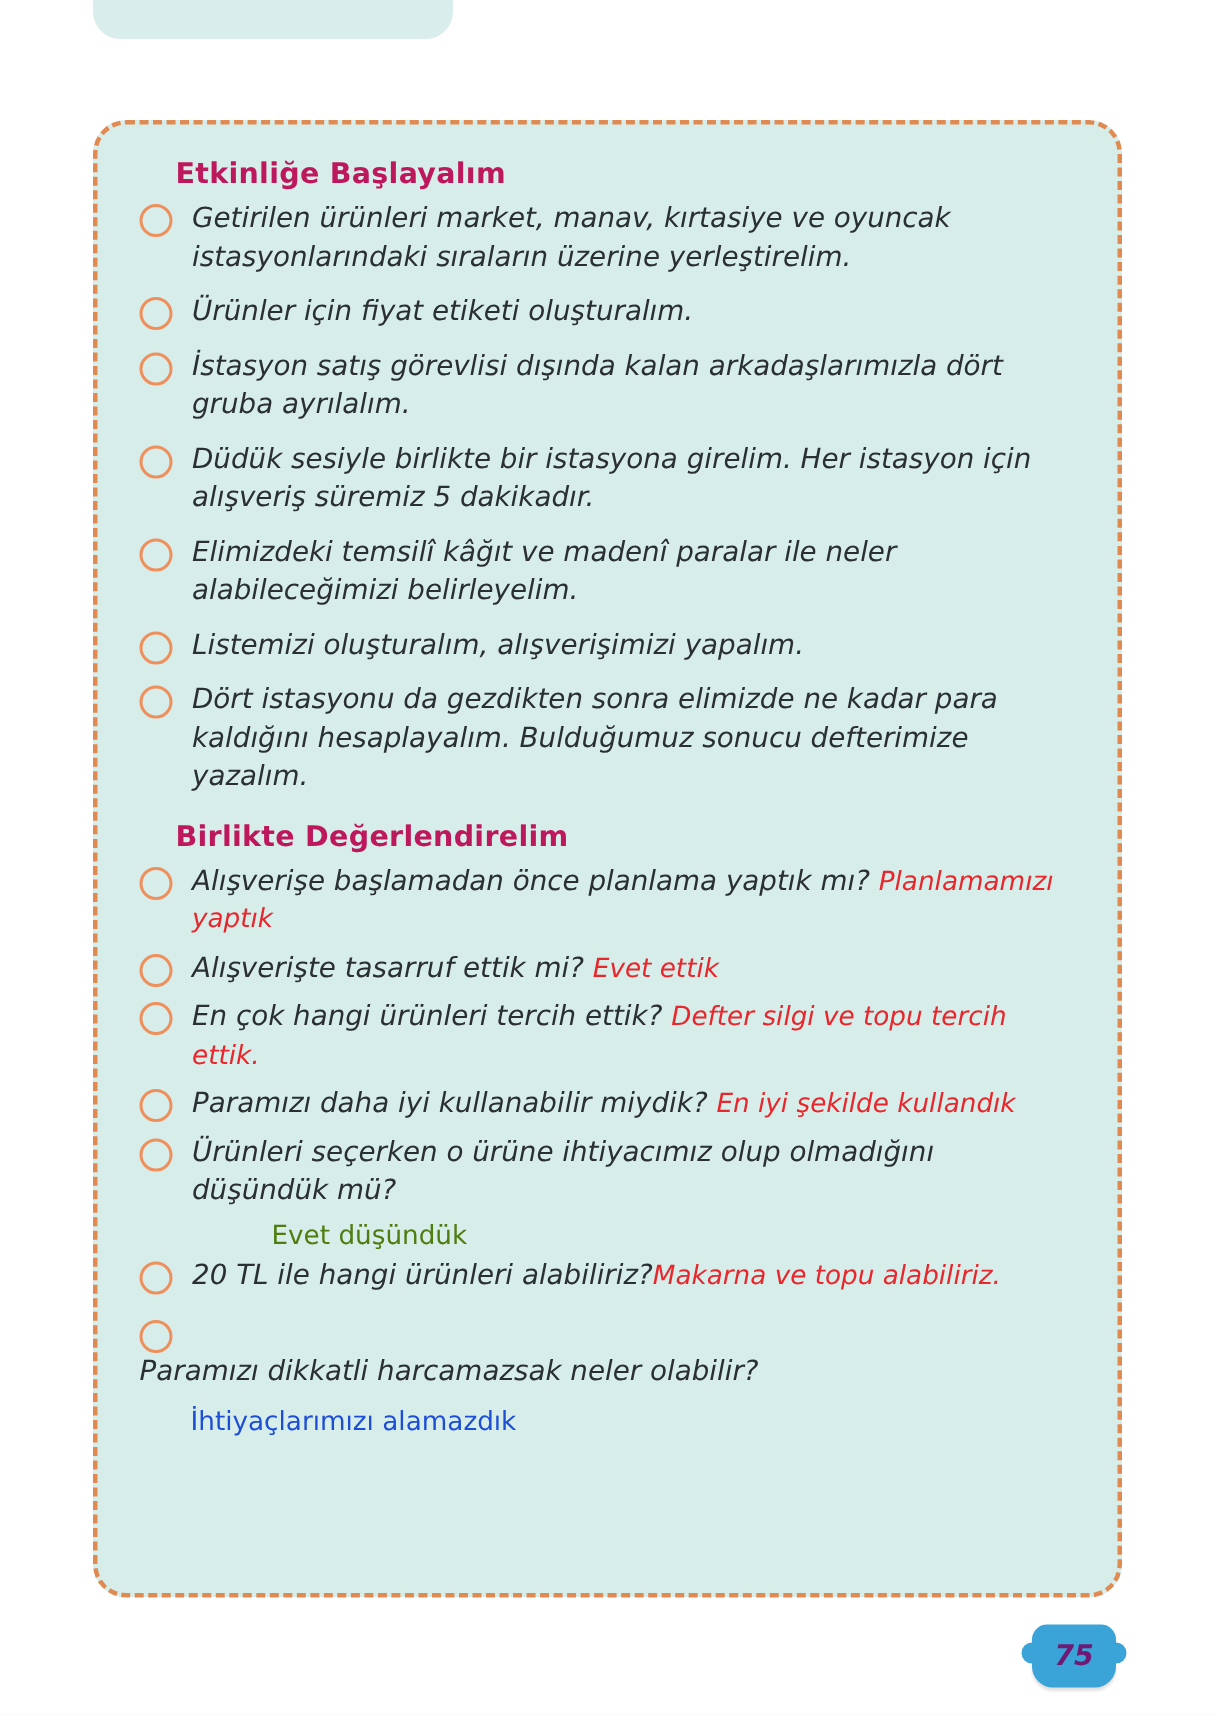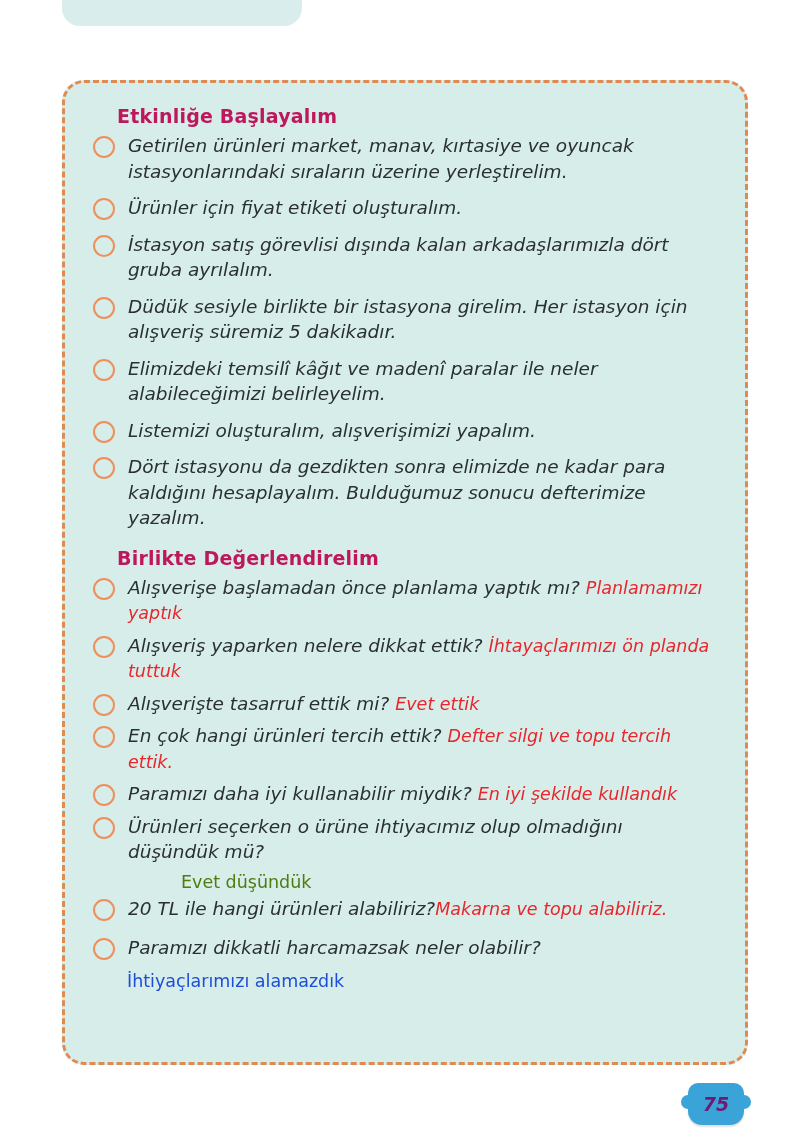--- a/index.html
+++ b/index.html
@@ -175,24 +175,20 @@
 
     <div class="block2">
       <div class="section-title second">Birlikte Değerlendirelim</div>
       <ul class="items">
         <li>
           <span class="bullet"></span>
           <span class="txt"><span>Alışverişe başlamadan önce planlama yaptık mı?</span> <span class="ans">Planlamamızı yaptık</span></span>
         </li>
         <li>
           <span class="bullet"></span>
-          <span class="txt"><span>Alışveriş yaparken nelere dikkat ettik?</span> <span class="ans">İhtayaçlarımızı ön planda tuttuk</span></span>
-        </li>
-        <li>
-          <span class="bullet"></span>
           <span class="txt"><span>Alışverişte tasarruf ettik mi?</span> <span class="ans">Evet ettik</span></span>
         </li>
         <li>
           <span class="bullet"></span>
           <span class="txt"><span>En çok hangi ürünleri tercih ettik?</span> <span class="ans">Defter silgi ve topu tercih ettik.</span></span>
         </li>
         <li>
           <span class="bullet"></span>
           <span class="txt"><span>Paramızı daha iyi kullanabilir miydik?</span> <span class="ans">En iyi şekilde kullandık</span></span>
         </li>
@@ -200,21 +196,21 @@
           <span class="bullet"></span>
           <span class="txt">Ürünleri seçerken o ürüne ihtiyacımız olup olmadığını düşündük mü?</span>
         </li>
       </ul>
       <div class="answer-line">Evet düşündük</div>
       <ul class="items">
         <li>
           <span class="bullet"></span>
           <span class="txt"><span>20 TL ile hangi ürünleri alabiliriz?</span><span class="ans">Makarna ve topu alabiliriz.</span></span>
         </li>
-        <li style="margin-top:14px;">
+        <li style="margin-top:14px;flex-direction:column;">
           <span class="bullet"></span>
           <span class="txt">Paramızı dikkatli harcamazsak neler olabilir?</span>
         </li>
       </ul>
       <div class="answer-last">İhtiyaçlarımızı alamazdık</div>
     </div>
 
   </div>
 
   <div class="page-badge">75</div>

